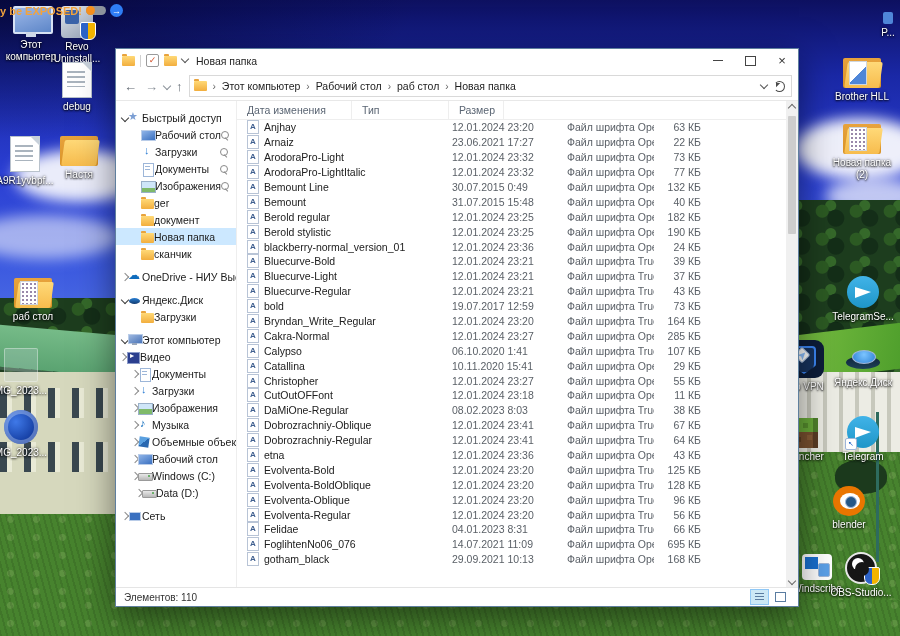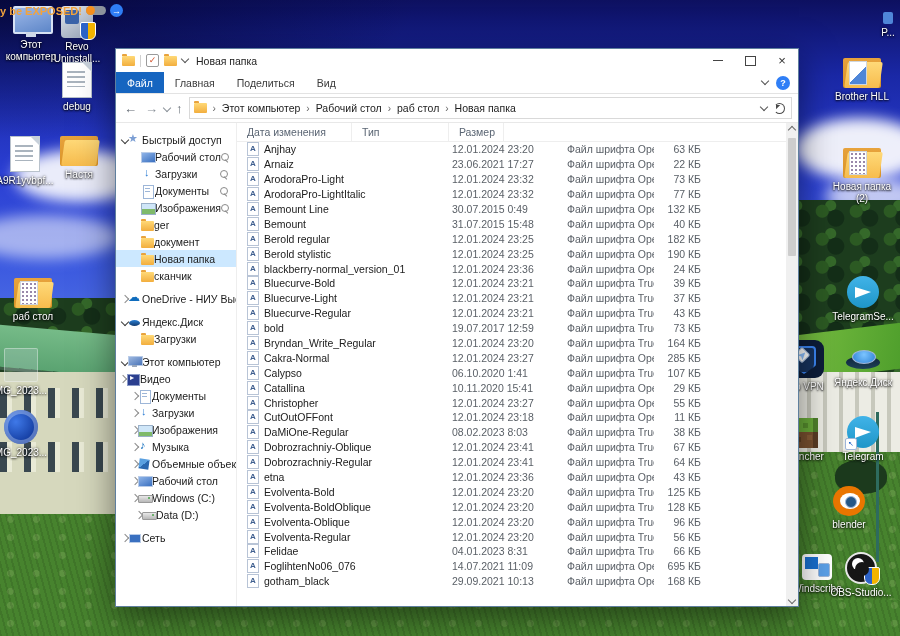--- a/index.html
+++ b/index.html
@@ -242,21 +242,21 @@
 <div class="dicon" style="left:876px;top:12px;width:24px">
   <span class="di di-sliver"></span>
   <span class="dlabel">P...</span>
 </div>
 <div class="dicon" style="left:831px;top:58px">
   <span class="di di-folder">
       <span class="paper bluebit"></span>
     </span>
   <span class="dlabel">Brother HLL</span>
 </div>
-<div class="dicon" style="left:831px;top:148px">
+<div class="dicon" style="left:831px;top:124px">
   <span class="di di-folder">
       <span class="paper speck"></span>
     </span>
   <span class="dlabel">Новая папка (2)</span>
 </div>
 <div class="dicon" style="left:832px;top:276px">
   <span class="di di-telegram"></span>
   <span class="dlabel">TelegramSe...</span>
 </div>
 <div class="dicon" style="left:772px;top:340px">
@@ -303,30 +303,20 @@
     <div id="wcontrols">
       <span class="wc">
           <span class="min"></span>
         </span>
       <span class="wc">
           <span class="max"></span>
         </span>
       <span class="wc">
           <span class="cls">×</span>
         </span>
-    </div>
-  </div>
-  <div id="tabsrow">
-    <span class="rtab file">Файл</span>
-    <span class="rtab">Главная</span>
-    <span class="rtab">Поделиться</span>
-    <span class="rtab">Вид</span>
-    <div id="tabs-right">
-      <span class="caret-down"></span>
-      <span class="helpicon">?</span>
     </div>
   </div>
   <div id="navrow">
     <span class="navbtn back">←</span>
     <span class="navbtn">→</span>
     <span class="tinychev"></span>
     <span class="navbtn back">↑</span>
     <div id="addressbar">
       <span class="mini-folder"></span>
       <span class="crumbsep">›</span>
@@ -748,13 +738,24 @@
             <span class="chev" style="border-right:1px solid #6a6a6a;border-bottom:1px solid #6a6a6a;transform:rotate(-135deg)"></span>
           </span>
         <span id="sthumb"></span>
         <span id="sspacer"></span>
         <span class="sarrow">
             <span class="chev" style="border-right:1px solid #6a6a6a;border-bottom:1px solid #6a6a6a;transform:rotate(45deg)"></span>
           </span>
       </div>
     </div>
   </div>
+  <div id="statusbar">
+    <span>Элементов: 110</span>
+    <div id="viewbtns">
+      <span class="viewbtn sel">
+          <span class="vb-details"></span>
+        </span>
+      <span class="viewbtn">
+          <span class="vb-thumbs"></span>
+        </span>
+    </div>
+  </div>
 </div>
 
 </body></html>

